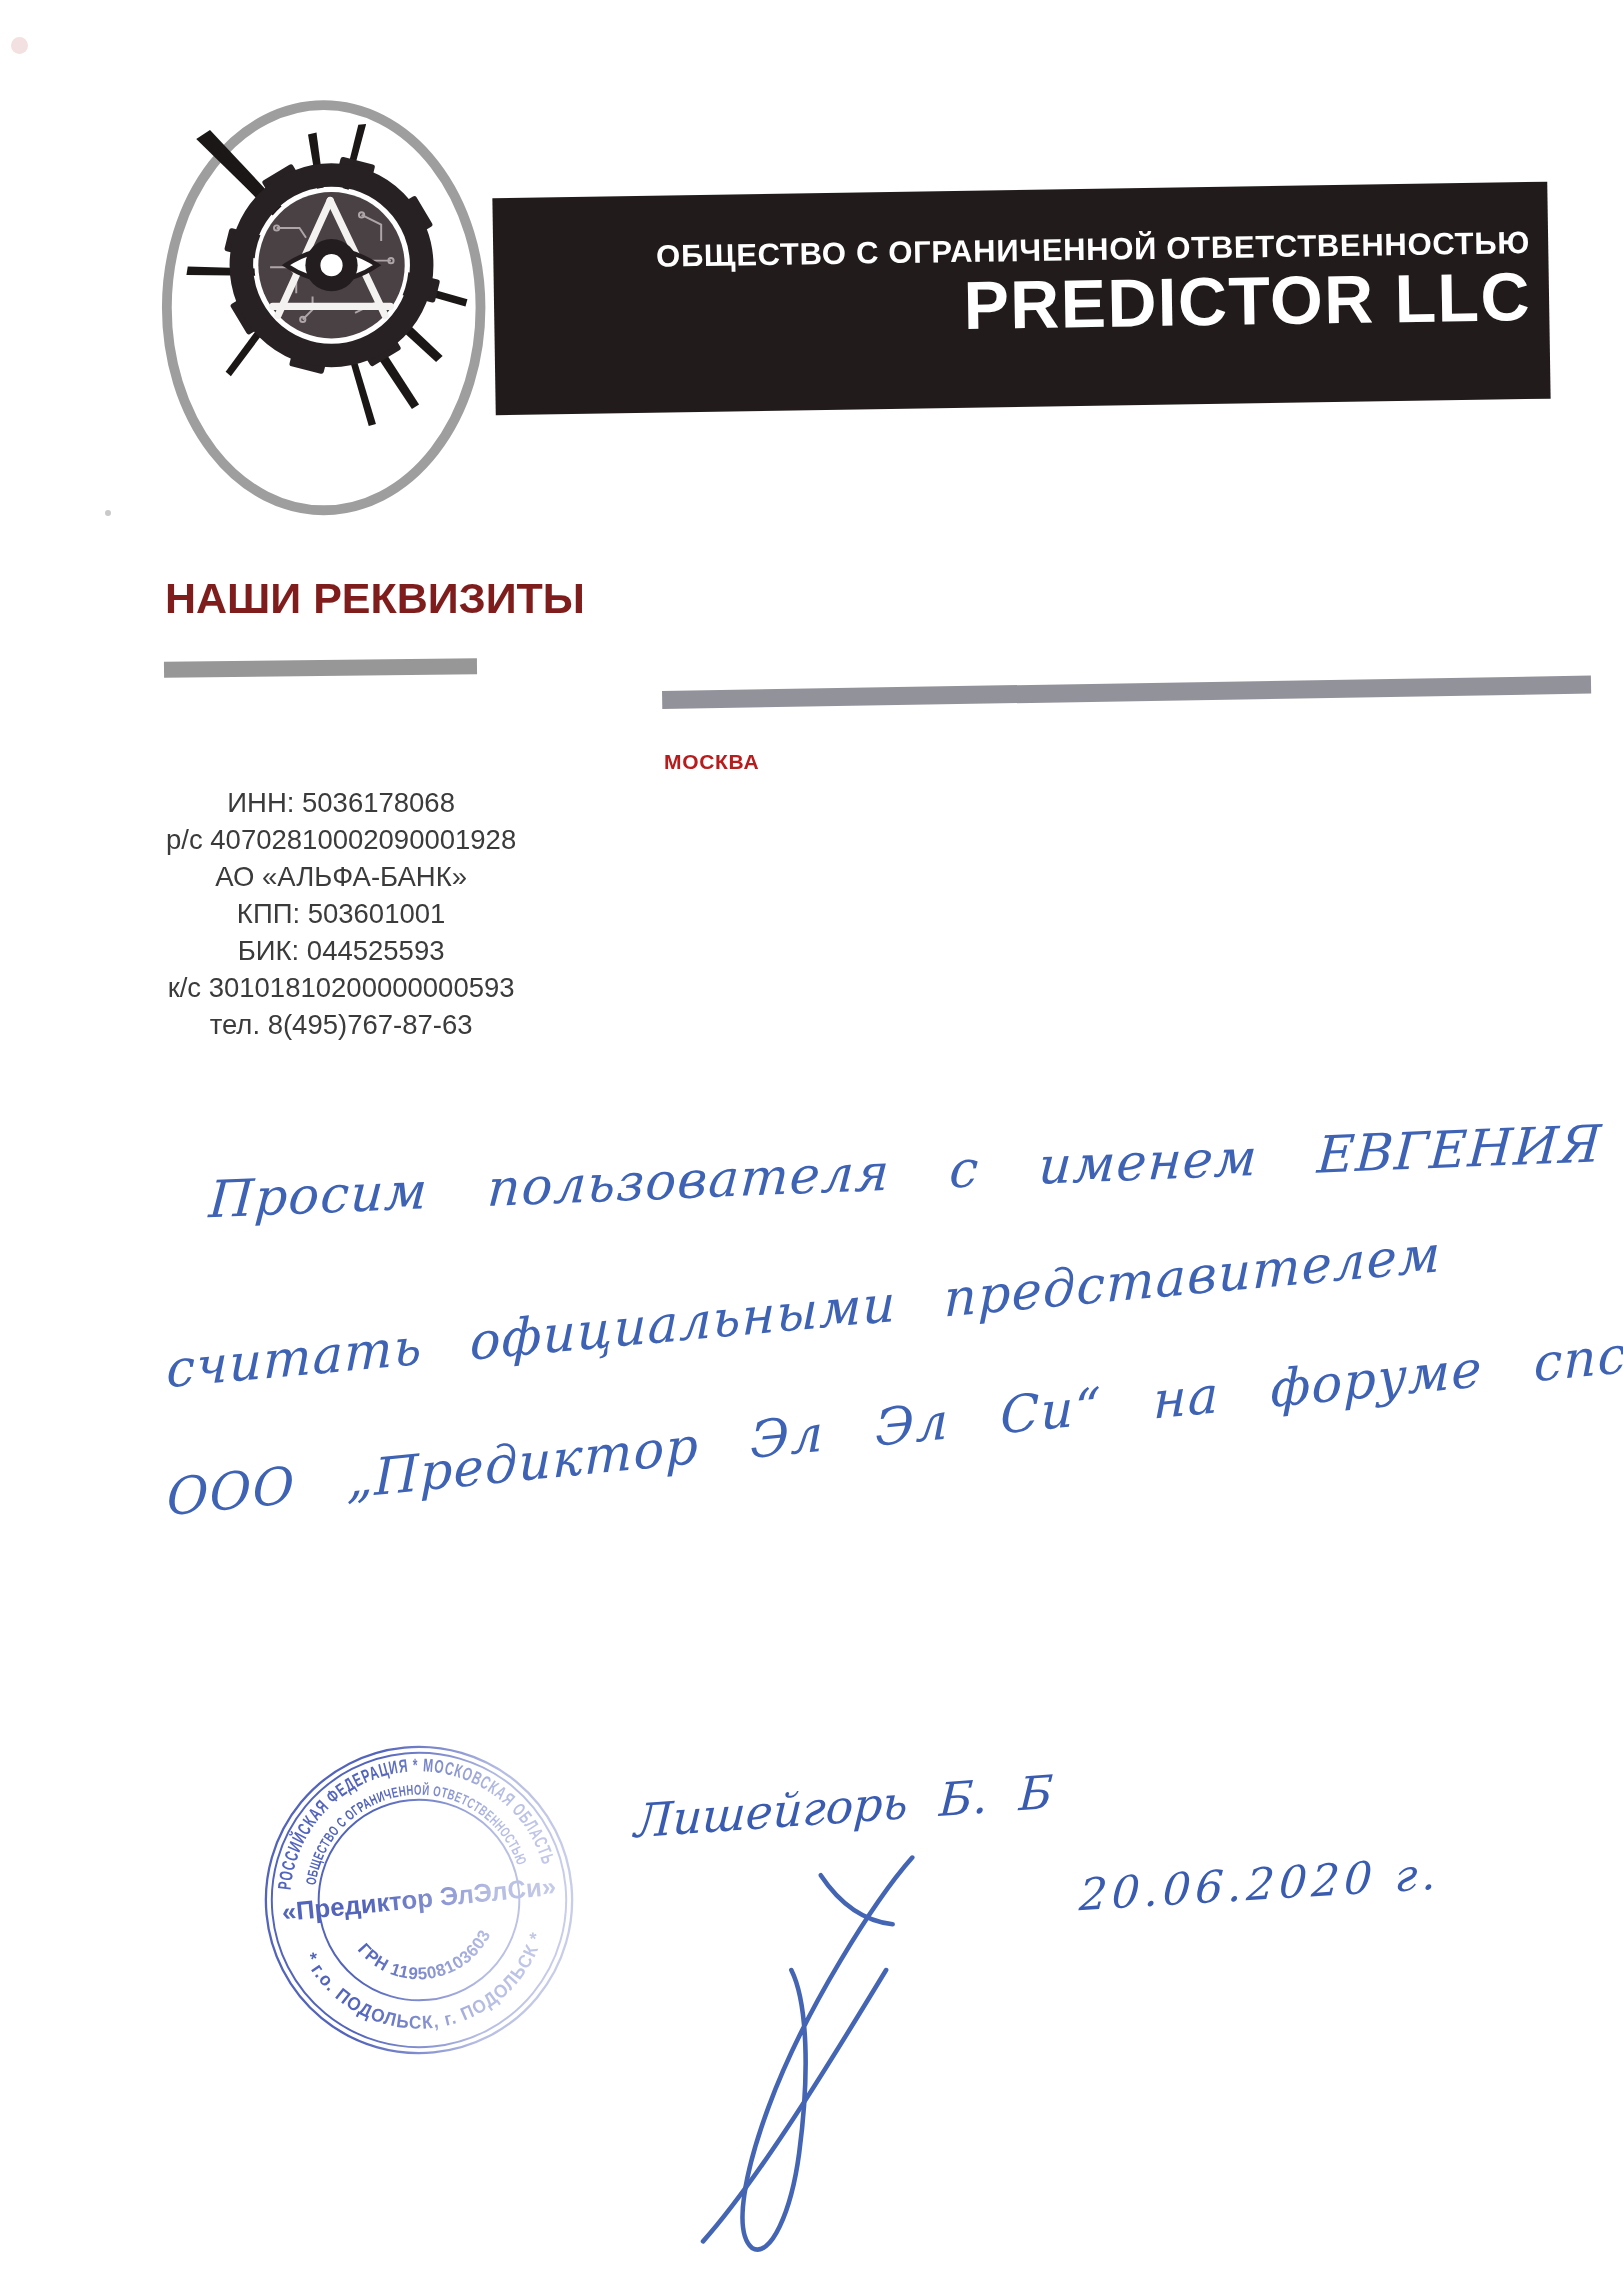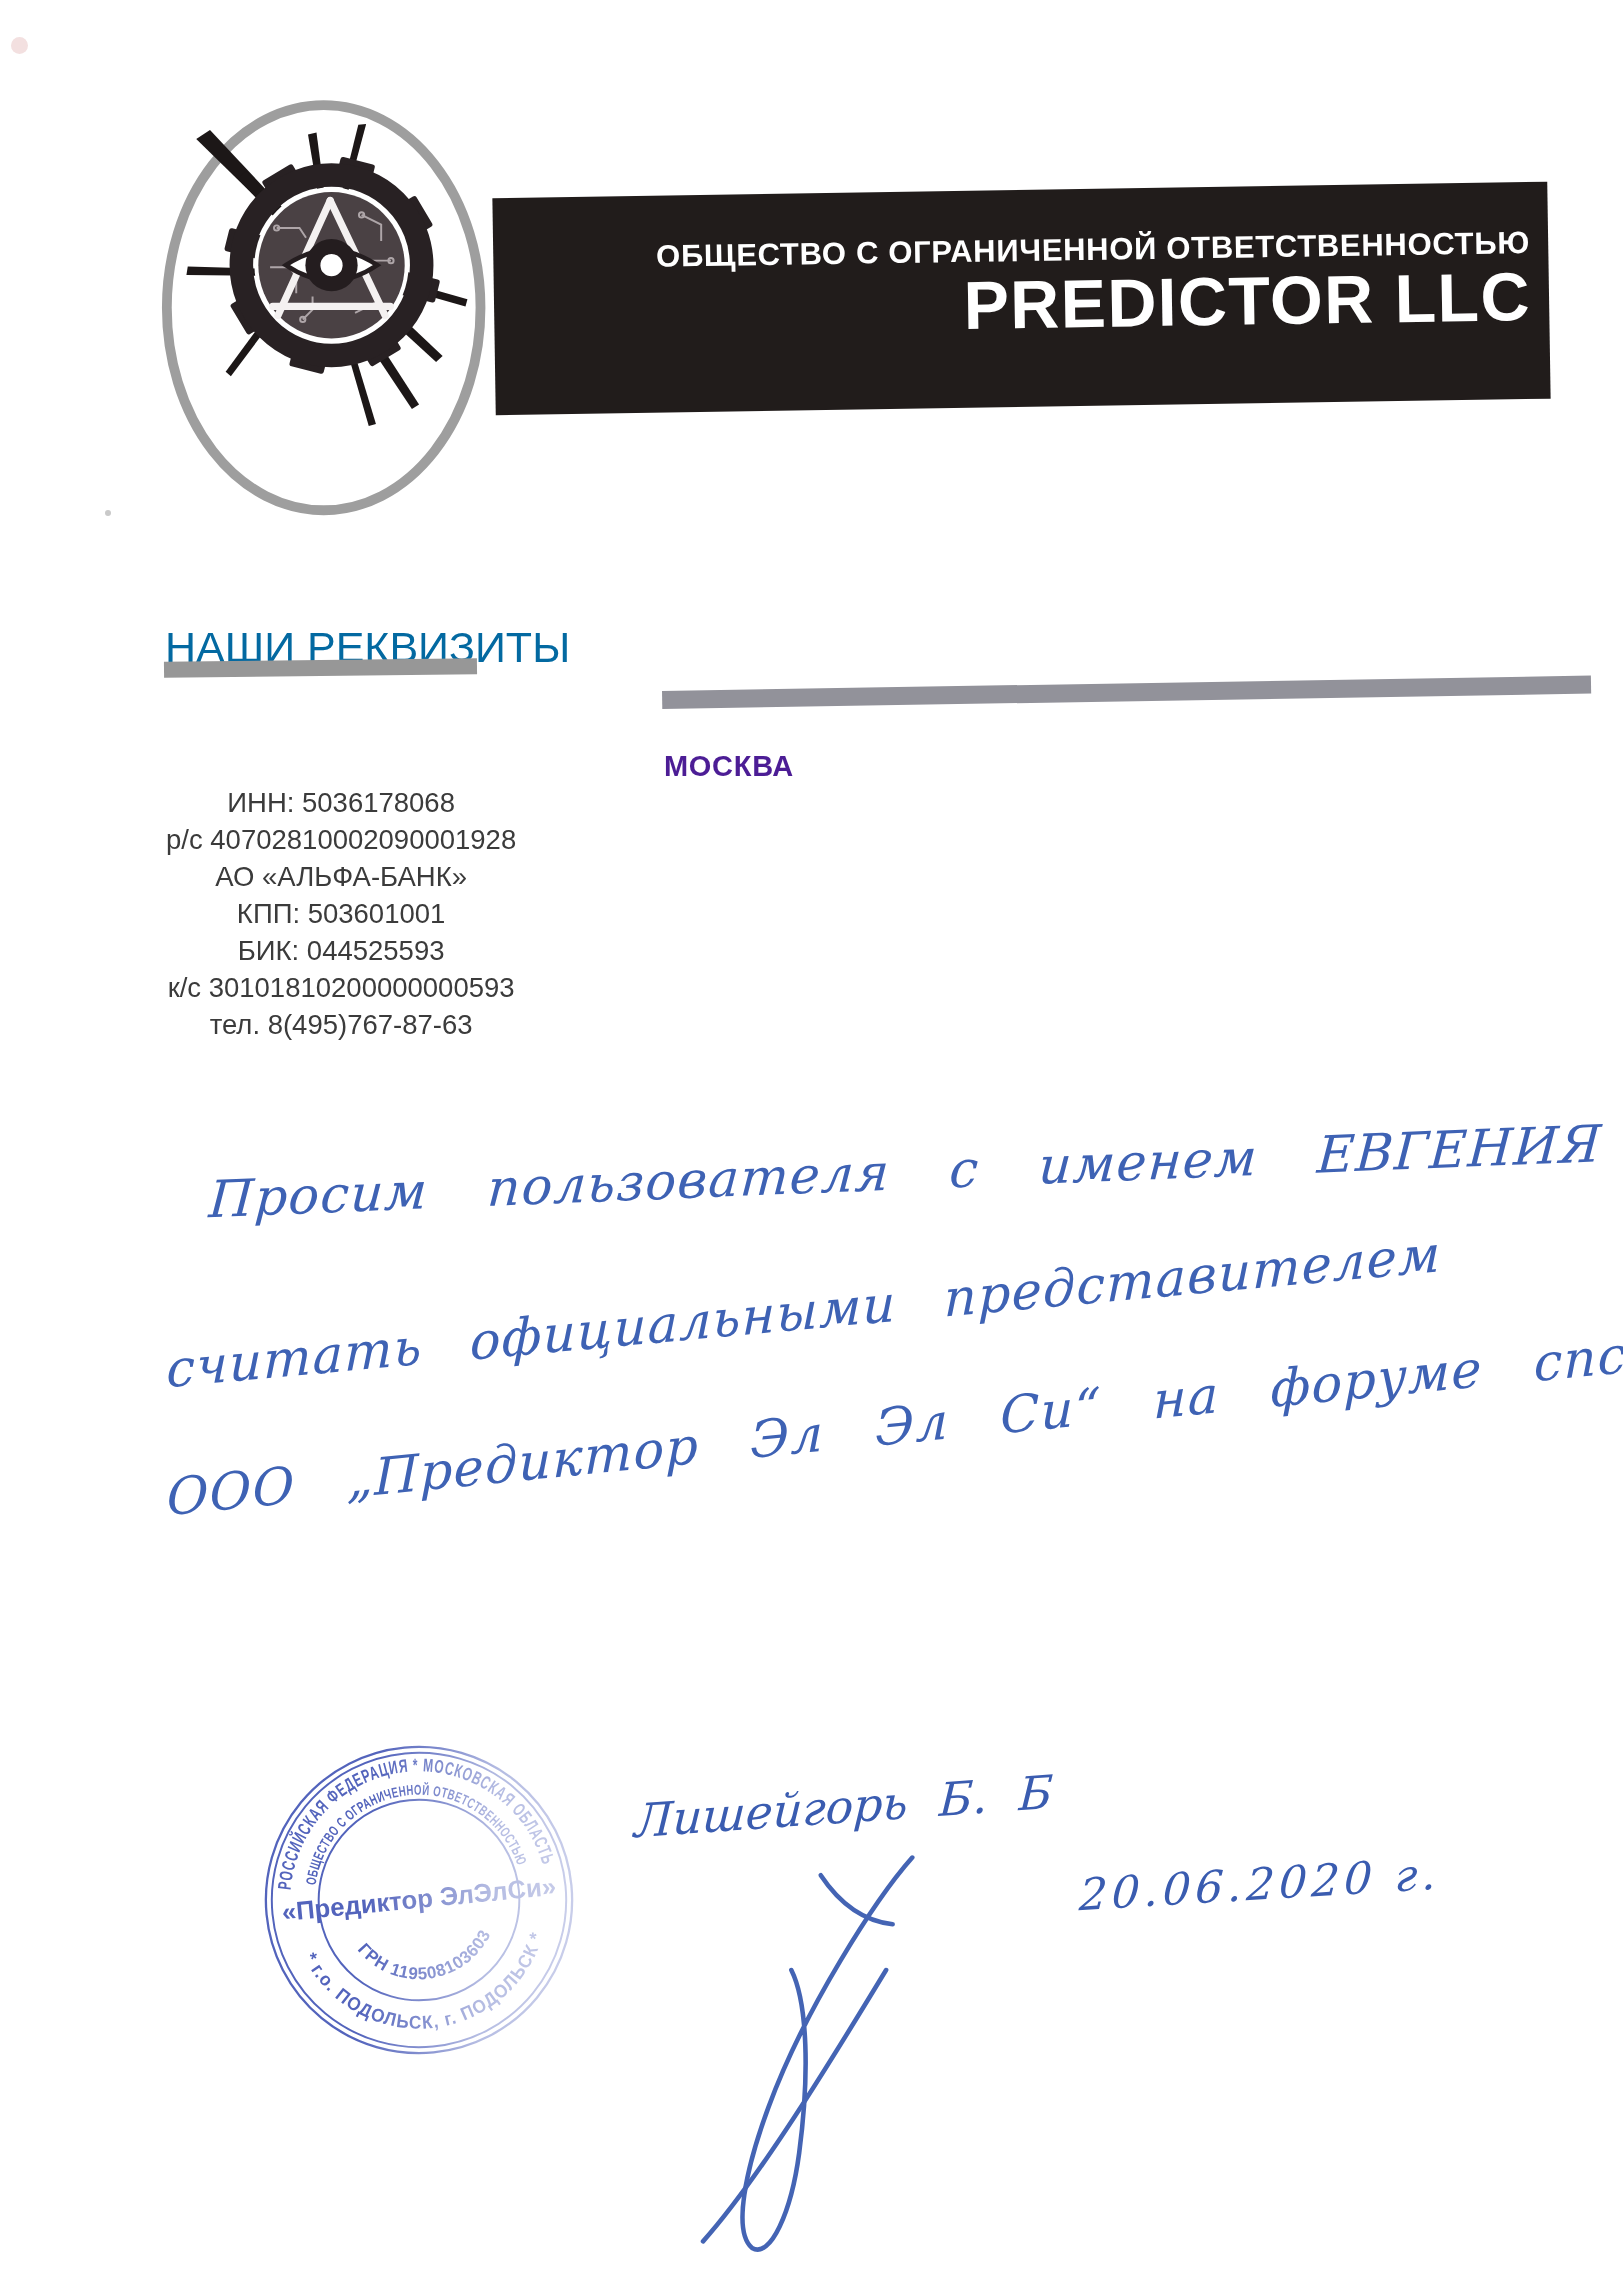--- a/index.html
+++ b/index.html
@@ -13,43 +13,43 @@
     background:#211c1b;transform:rotate(-0.9deg);
     display:flex;flex-direction:column;align-items:flex-end;
     padding:43px 18.3px 0 0;box-sizing:border-box;color:#ffffff;
   }
   .org-type{font-size:31px;font-weight:700;letter-spacing:0.7px;white-space:nowrap;}
   .org-name{font-size:68px;font-weight:700;letter-spacing:1.3px;line-height:1.05;white-space:nowrap;}
   
   .logo{position:absolute;left:159px;top:97px;width:330px;height:424px;}
   
   .req-title{
-    position:absolute;left:165px;top:623px;font-size:43px;font-weight:400;
-    color:#0369a1;letter-spacing:0px;white-space:nowrap;
+    position:absolute;left:165px;top:574px;font-size:43px;font-weight:700;
+    color:#7f1d1d;letter-spacing:0px;white-space:nowrap;
   }
   .req-divider{
     position:absolute;left:164px;top:660px;width:313px;height:16.4px;
     background:#979797;transform:rotate(-0.6deg);
   }
   .req-address{
     position:absolute;left:166px;top:696px;font-size:22px;line-height:29.4px;
     color:#454545;white-space:nowrap;
   }
   .req-details{
     position:absolute;left:166px;top:784px;font-size:27.5px;line-height:37px;
     color:#3b3b3b;white-space:nowrap;text-align:center;
   }
   
   .city-bar{
     position:absolute;left:662px;top:691px;width:929px;height:17.7px;
     background:#92929a;transform:rotate(-0.95deg);transform-origin:left top;
   }
   .city-label{
-    position:absolute;left:664px;top:750px;font-size:29px;font-weight:700;
-    color:#4c1d95;letter-spacing:0.7px;
+    position:absolute;left:664px;top:750px;font-size:21px;font-weight:700;
+    color:#b91c1c;letter-spacing:0.7px;
   }
   
   .hw{
     position:absolute;font-family:"DejaVu Serif",serif;font-style:italic;
     color:#3e62b4;white-space:nowrap;
   }
   .hw-line1{left:211px;top:1170px;font-size:51px;word-spacing:42px;letter-spacing:1.3px;
     transform:rotate(-2.3deg) skewX(-6deg);transform-origin:left top;}
   .hw-line2{left:167px;top:1340px;font-size:51px;word-spacing:30px;letter-spacing:1.3px;
     transform:rotate(-5.2deg) skewX(-6deg);transform-origin:left top;}

